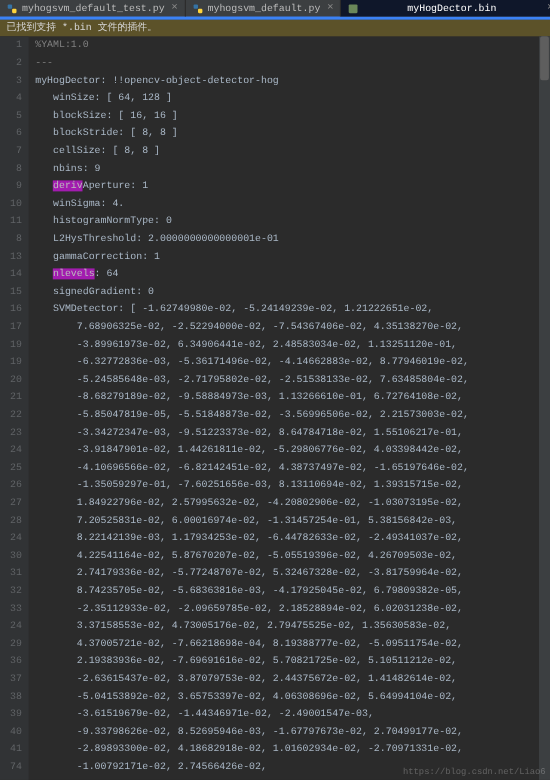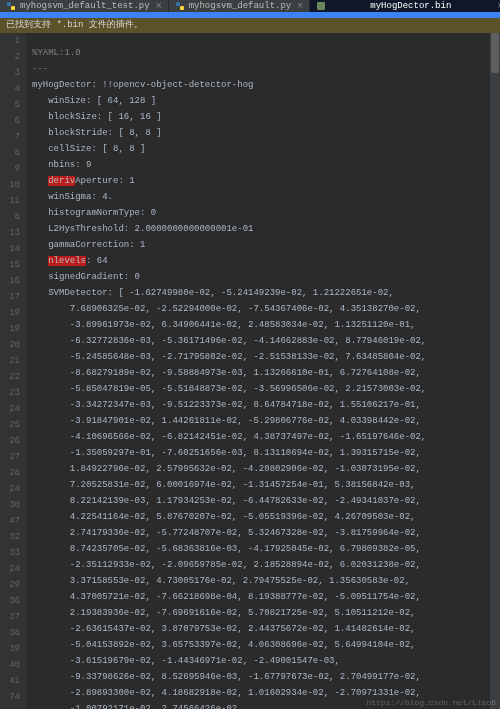--- a/index.html
+++ b/index.html
@@ -9,21 +9,21 @@
     font-family: Consolas, "Courier New", monospace;
     font-size: 9px;
     color: #a9b7c6;
     overflow: hidden;
     position: relative;
   }
   .tabs {
     display: flex;
     background: #3c3f41;
     height: 18px;
-    border-bottom: 6px solid #3b82f6;
+    border-bottom: 3px solid #3b82f6;
   }
   .tab {
     display: flex; align-items: center;
     padding: 0 6px; gap: 4px;
     font-size: 9px;
     color: #bbb;
     border-right: 1px solid #2b2b2b;
     cursor: pointer;
   }
   .tab.active { background: #0f172a; color: #fff; gap: 44px; }
@@ -53,24 +53,23 @@
     user-select: none;
     flex-shrink: 0;
   }
   .code {
     flex: 1;
     padding-left: 6px;
     font-size: 9px;
     line-height: 16px;
     white-space: pre;
     overflow: hidden;
-    margin-top: 12px;
   }
   .cmt { color: #808080; }
-  .hi { color: #bbb; background: #b91c1c; }
+  .hi { color: #bbb; background: #a21caf; }
   .watermark {
     position: absolute;
     bottom: 2px; right: 4px;
     font-size: 8px;
     color: rgba(255,255,255,0.25);
     pointer-events: none;
     text-align: right;
   }
   .scrollbar {
     position: absolute;
@@ -147,21 +146,21 @@
       <div>21</div>
       <div>22</div>
       <div>23</div>
       <div>24</div>
       <div>25</div>
       <div>26</div>
       <div>27</div>
       <div>28</div>
       <div>24</div>
       <div>30</div>
-      <div>47</div>
+      <div>31</div>
       <div>32</div>
       <div>33</div>
       <div>24</div>
       <div>29</div>
       <div>36</div>
       <div>37</div>
       <div>38</div>
       <div>39</div>
       <div>40</div>
       <div>41</div>

